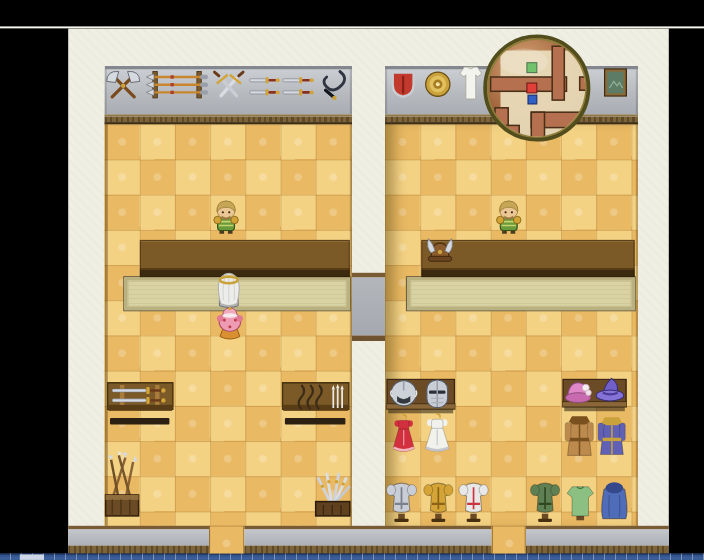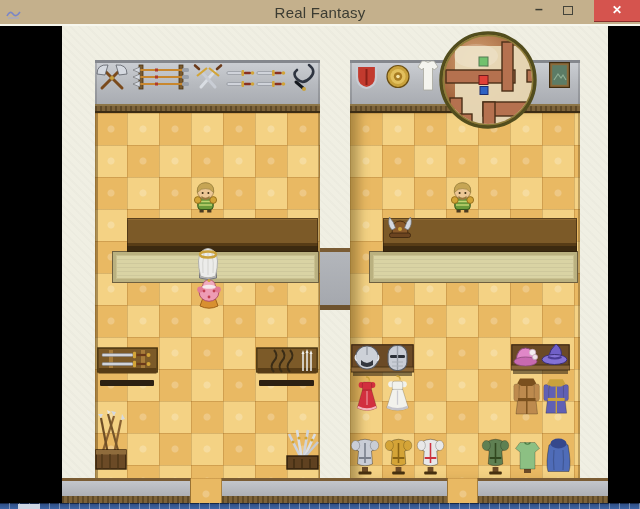--- a/index.html
+++ b/index.html
@@ -47,34 +47,20 @@
   #taskbar { position:absolute; left:0; top:503px; width:640px; height:6px; background:linear-gradient(180deg,#2c4a80,#3f66a4);
              box-shadow:inset 0 1px 0 #16294a; }
   #taskbar-ticks { position:absolute; inset:0; background:repeating-linear-gradient(90deg, transparent 0 9px, rgba(255,255,255,.35) 9px 10px); }
   #taskbar-thumb { position:absolute; left:18px; top:1px; width:22px; height:5px; background:#cdd6e4; }
 </style>
 </head>
 <body>
 
 <div id="window">
 
-  <div id="titlebar">
-    <span id="app-icon">
-      <svg viewBox="0 0 16 12" width="16" height="12">
-          <path d="M1 8 q3 -6 6 -2 t7 -2" stroke="#7a86c8" stroke-width="1.6" fill="none"></path>
-          <path d="M2 10 h11" stroke="#9aa4d8" stroke-width="1"></path>
-        </svg>
-    </span>
-    <span id="window-title">Real Fantasy</span>
-    <span id="btn-min">–</span>
-    <span id="btn-max">
-        <span></span>
-      </span>
-    <span id="btn-close">✕</span>
-  </div>
   <div id="topline"></div>
 
   <div id="game">
     <div id="map">
 
       <div class="s graywall" id="wall-top-left" style="left:33px;top:34px;width:225px;height:44px;"></div>
       <div class="s graywall" id="wall-top-right" style="left:288px;top:34px;width:230px;height:44px;"></div>
       <div class="s ledge" id="ledge-left" style="left:33px;top:78px;width:225px;height:9px;"></div>
       <div class="s ledge" id="ledge-right" style="left:288px;top:78px;width:230px;height:9px;"></div>
       <div class="s floor" id="floor-left" style="left:33px;top:87px;width:225px;height:365px;"></div>

